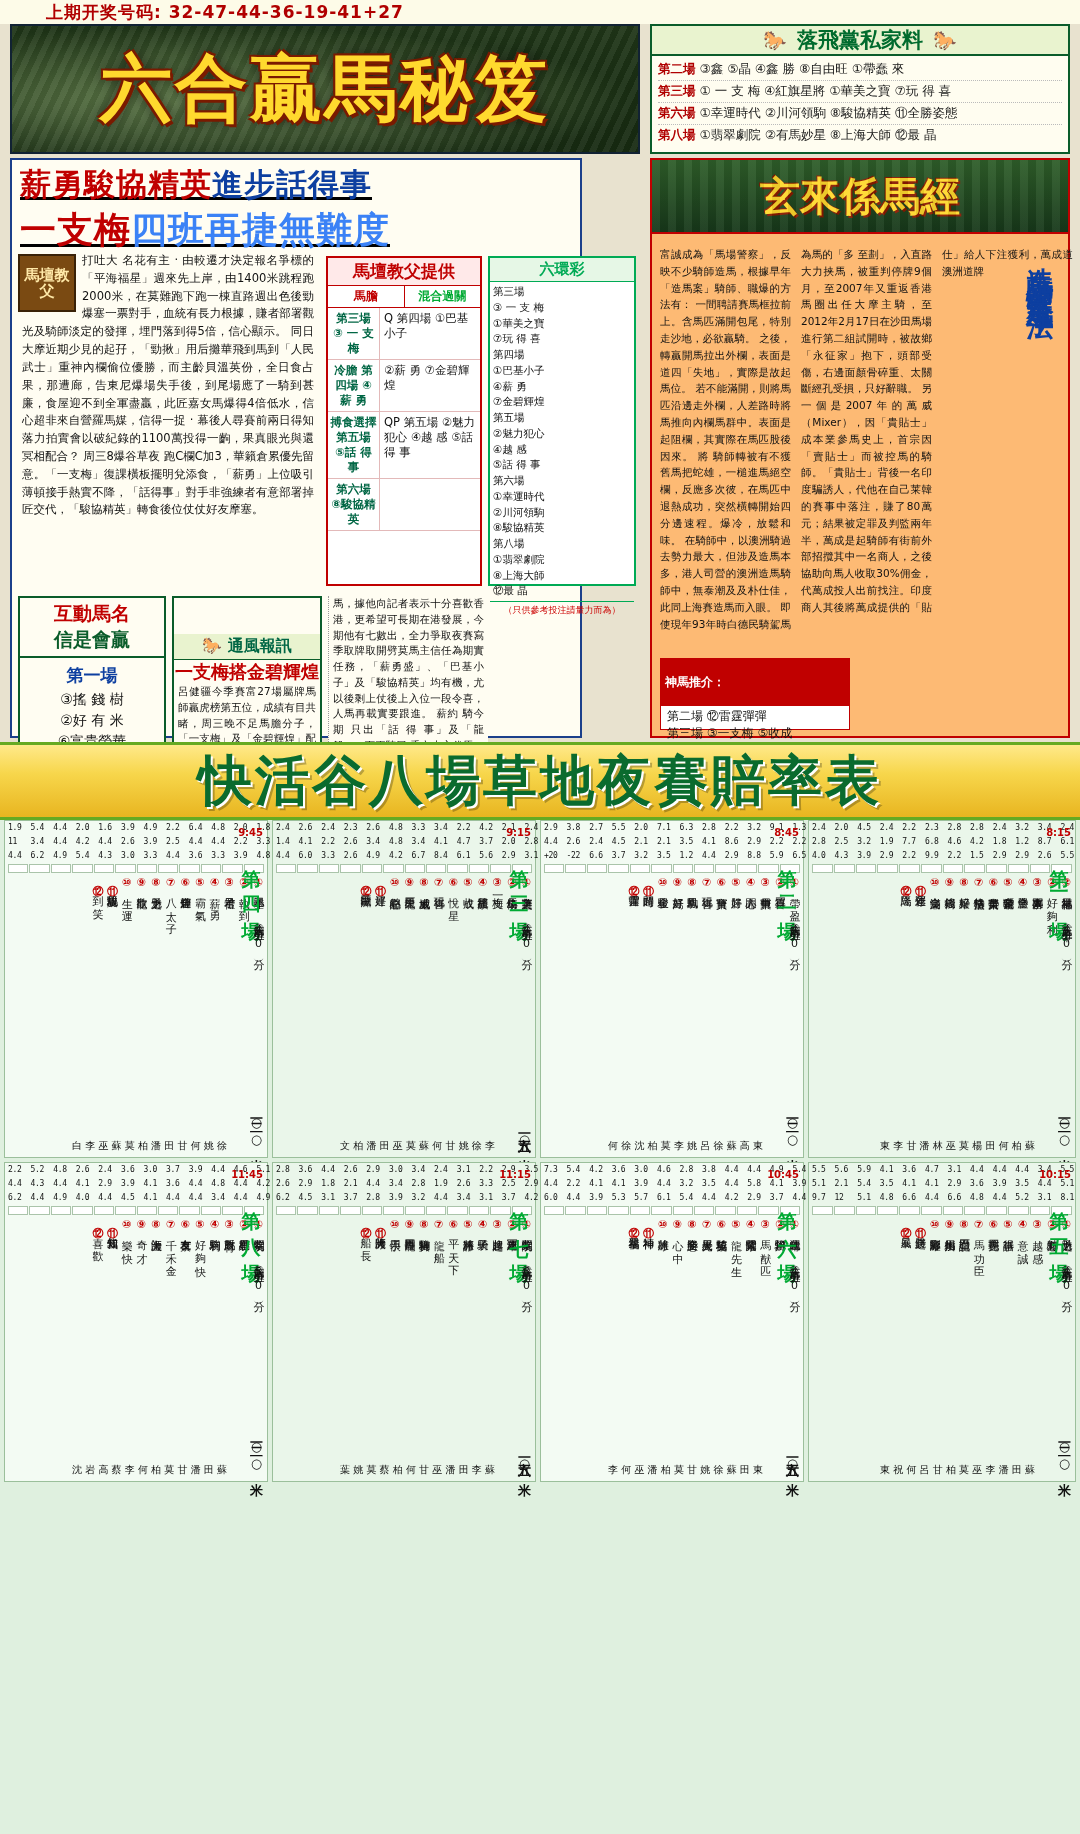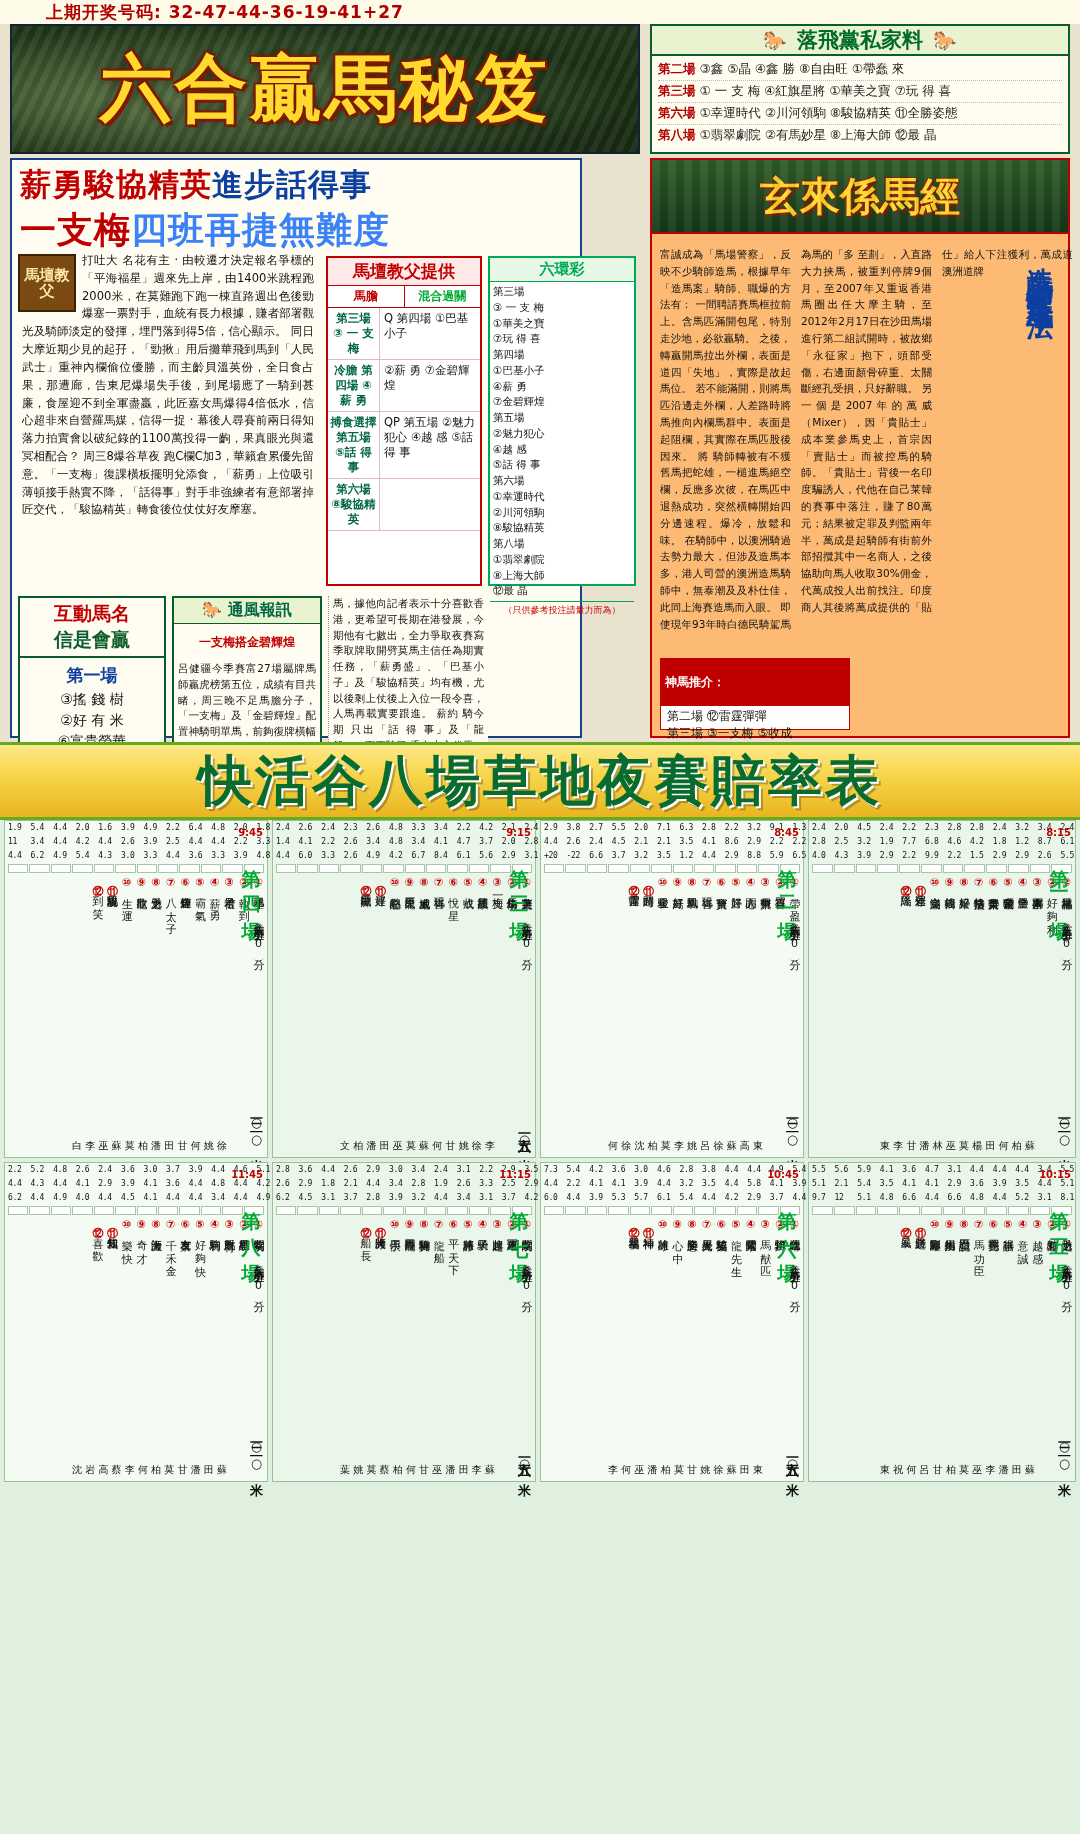--- a/index.html
+++ b/index.html
@@ -59,21 +59,21 @@
     display:flex; align-items:center; font-size:12.5px; color:#1a1a1a;
     padding:2px 0; white-space:nowrap; gap:4px;
     border-bottom:1px dotted #bbb;
   }
   .private-row:last-child{ border-bottom:none; }
   .pr-label{ color:#b00000; font-weight:bold; }
 
   
   .article-box{
     position:absolute; left:10px; top:158px; width:572px; height:580px;
-    background:#fffdf2; border:2px solid #1b3f8b;
+    background:#fffdf2; border:2px solid #1b3f8b;text-decoration:underline;
   }
   .art-head1{
     padding:4px 8px 0; font-family:"DejaVu Serif", serif; font-weight:bold;
     font-size:31px; color:#0d3fa0; letter-spacing:1px; white-space:nowrap;
   }
   .art-head1 .red{ color:#c00000; }
   .art-head2{
     padding:0 8px; font-family:"DejaVu Serif", serif; font-weight:bold;
     font-size:36px; color:#c00000; letter-spacing:1px; white-space:nowrap;
   }
@@ -123,22 +123,22 @@
   .ib-title{ font-family:"DejaVu Serif", serif; font-weight:bold; font-size:19px; color:#c00000; text-align:center; padding:3px 0 0; }
   .ib-title2{ font-family:"DejaVu Serif", serif; font-weight:bold; font-size:19px; color:#0a5c2a; text-align:center; padding:0 0 3px; border-bottom:2px solid #0a5c2a;}
   .ib-race{ font-weight:bold; font-size:17px; color:#0d3fa0; text-align:center; padding:6px 0 2px; font-family:"DejaVu Serif", serif;}
   .ib-pick{ font-size:14px; color:#111; text-align:center; line-height:1.5; }
 
   
   .wind-box{
     position:absolute; left:160px; top:436px; width:150px; height:298px;
     border:2px solid #0a5c2a; background:#fffdf2;
   }
-  .wind-title{ background:#e9f3cf; border-bottom:1px solid #0a5c2a; text-align:center; font-weight:bold; font-size:16px; color:#064; padding:2px 0; font-family:"DejaVu Serif", serif;}
-  .wind-h{ text-align:center; font-weight:bold; color:#c00000; font-size:12px; padding:10px 0; font-family:"DejaVu Serif", serif;}
+  .wind-title{ background:#e9f3cf; border-bottom:1px solid #0a5c2a; text-align:center; font-weight:bold; font-size:16px; color:#064; padding:2px 0; font-family:"DejaVu Serif", serif;margin-top:36px;}
+  .wind-h{ text-align:center; font-weight:bold; color:#c00000; font-size:18px; padding:0 0; font-family:"DejaVu Serif", serif;}
   .wind-p{ font-size:10.5px; line-height:1.5; color:#111; padding:0 4px; text-align:justify;}
   .wind-h2{ text-align:center; font-weight:bold; color:#0d3fa0; font-size:14px; padding:4px 0 2px; font-family:"DejaVu Serif", serif;}
 
   .col3{
     position:absolute; left:316px; top:436px; width:160px; height:298px;
     background:#fffdf2; border-left:1px dotted #999;
   }
   .col3 .hh{ text-align:center; font-weight:bold; color:#c00000; font-size:15px; padding:4px 0; font-family:"DejaVu Serif", serif;}
   .col3 .pp{ font-size:10.5px; line-height:1.5; color:#111; padding:0 4px; text-align:justify;}
 

